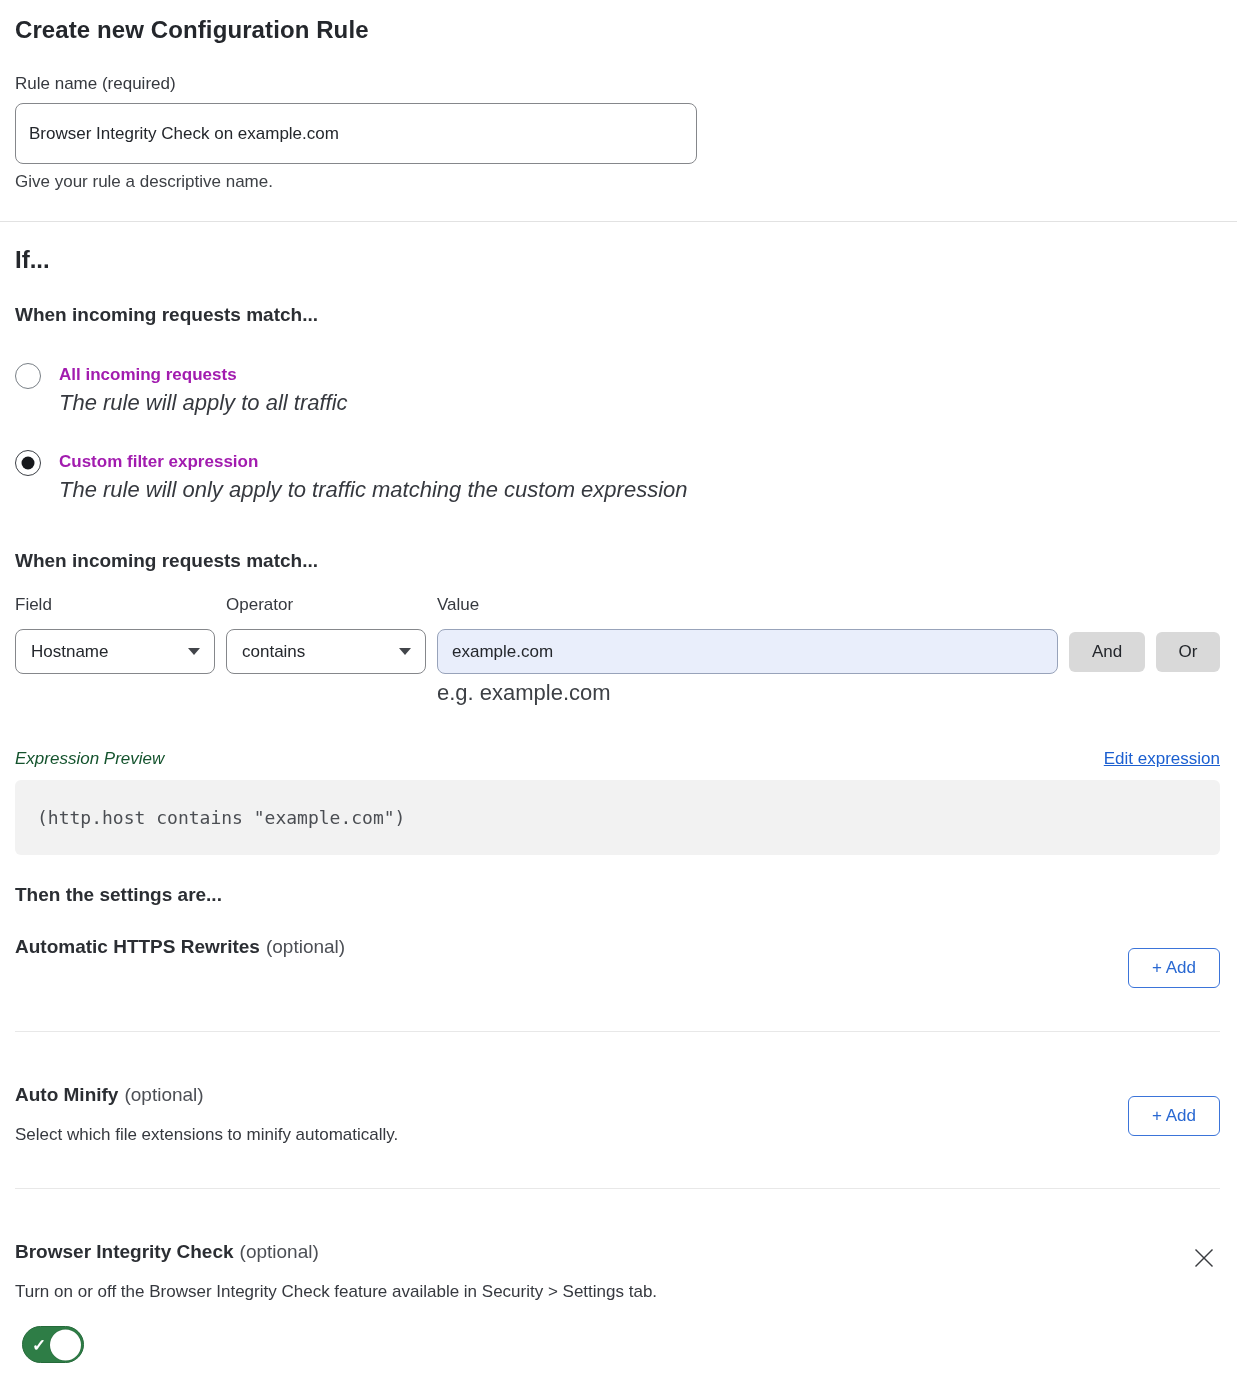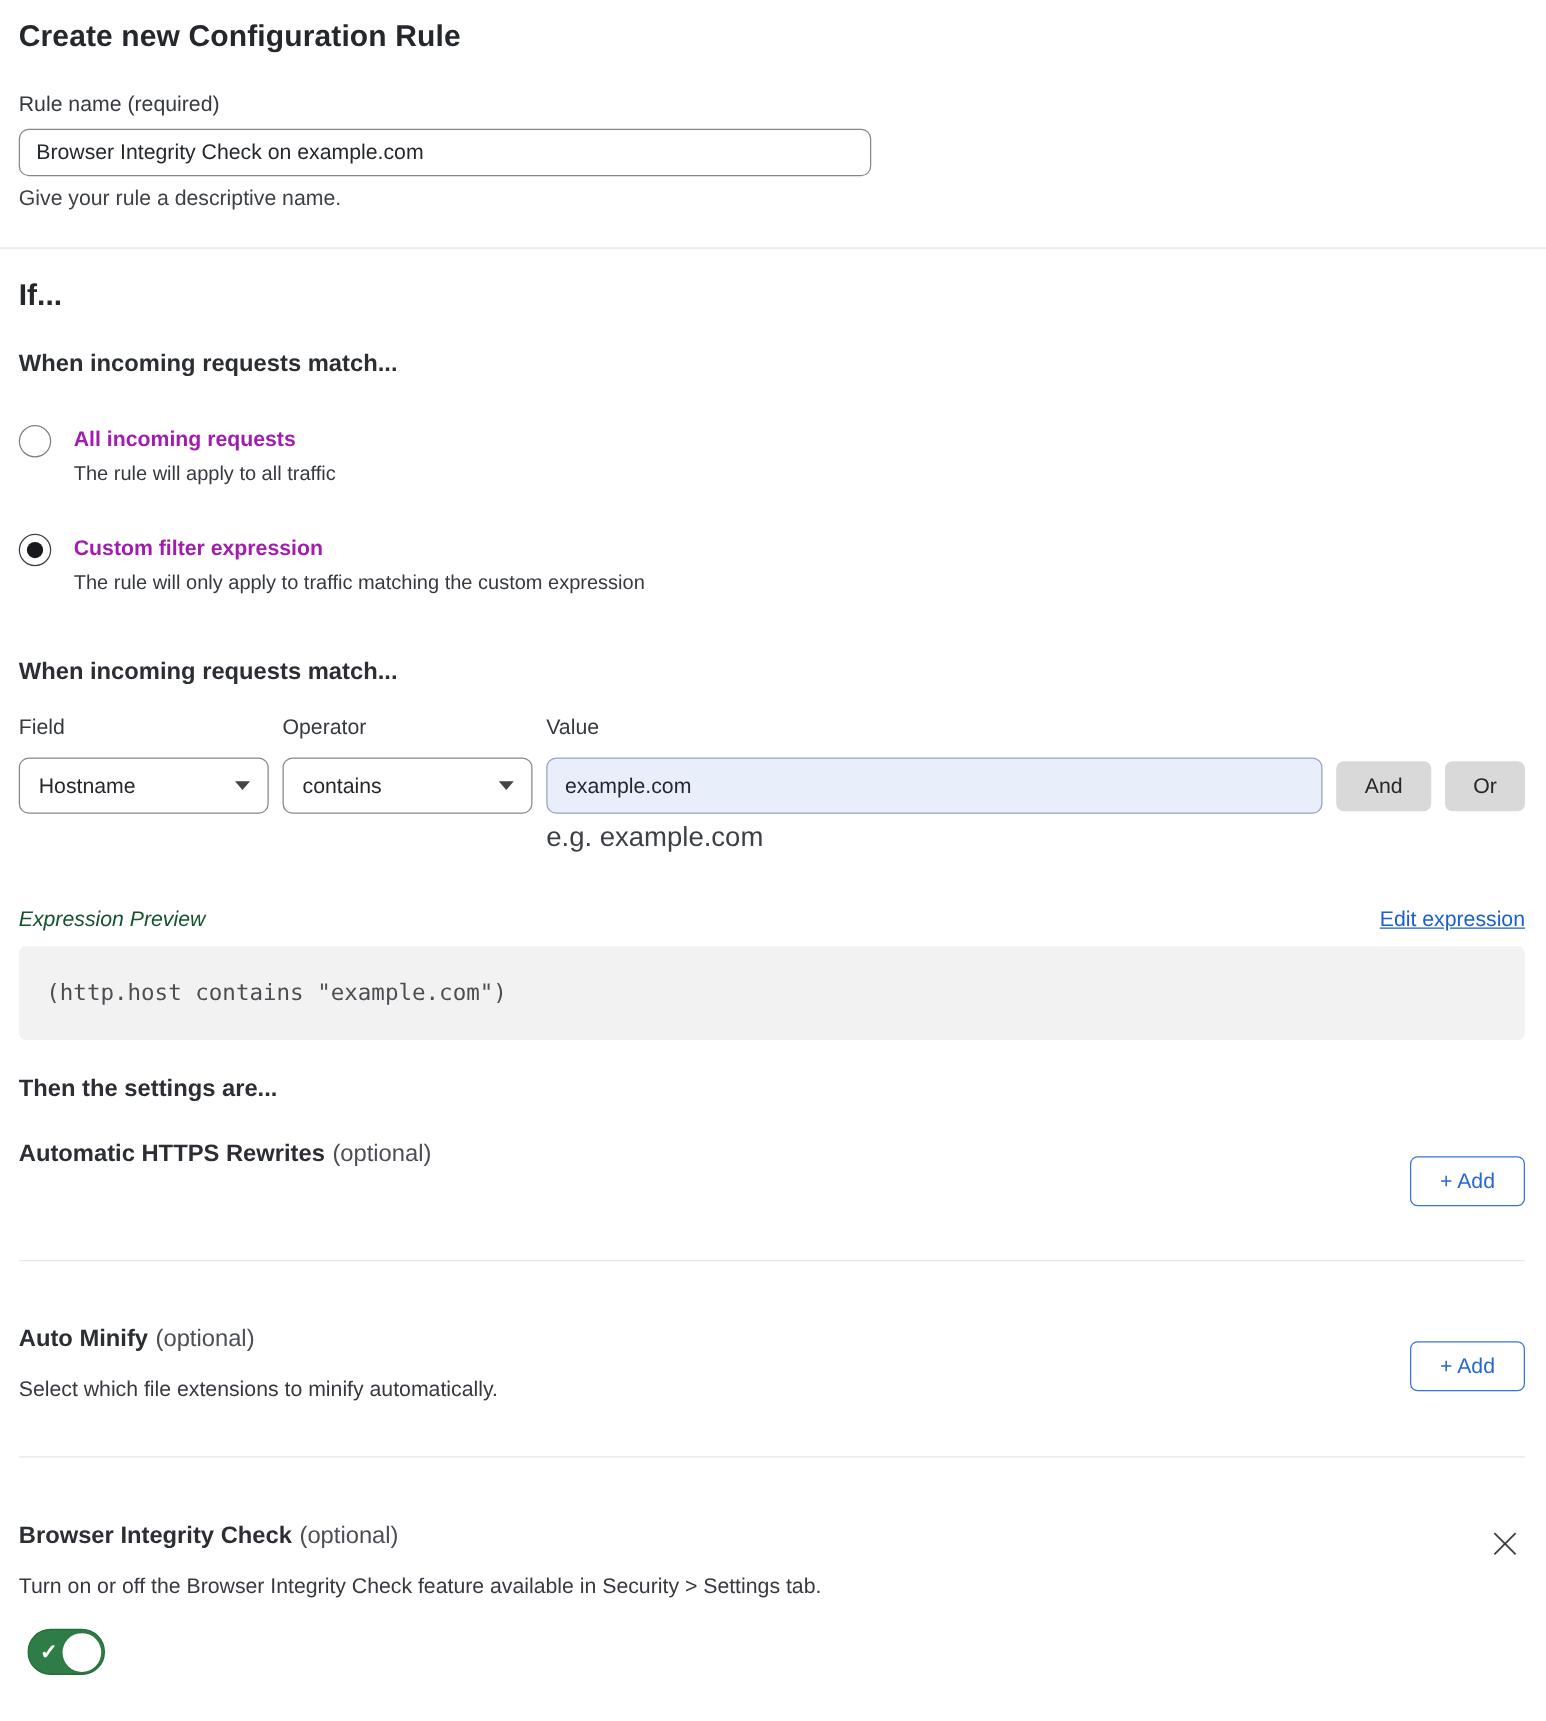--- a/index.html
+++ b/index.html
@@ -12,21 +12,21 @@
   .page { padding: 16px 17px 15px 15px; }
 
   h1.page-title {
     font-size: 24px; line-height: 28px; margin: 0;
     font-weight: bold; color: #24272c; letter-spacing: 0.1px;
   }
 
   
   .field-label { display: block; margin-top: 30px; font-size: 17px; line-height: 20px; color: #36393f; }
   .text-input {
-    margin-top: 9px; width: 682px; height: 38px;
+    margin-top: 9px; width: 682px; height: 61px;
     border: 1px solid #85878b; border-radius: 8px;
     padding: 0 13px; font-size: 17px; color: #24272c;
     font-family: "Liberation Sans", sans-serif; background: #fff;
     outline: none; display: block;
   }
   .helper-text { margin-top: 8px; font-size: 17px; line-height: 20px; color: #3d4045; }
 
   hr.top-divider { border: none; border-top: 1px solid #e2e2e2; margin: 29px -17px 0 -15px; }
 
   h2.if-heading { margin: 23px 0 0; font-size: 24px; line-height: 29px; font-weight: bold; color: #24272c; }
@@ -40,21 +40,21 @@
     border: 1.5px solid #797f86; background: #fff; position: relative; margin-top: -1px;
   }
   .radio-row.checked .radio-circle { border-color: #3c4046; }
   .radio-row.checked .radio-circle::after {
     content: ""; position: absolute; left: 50%; top: 50%;
     width: 13px; height: 13px; border-radius: 50%;
     background: #17191c; transform: translate(-50%, -50%);
   }
   .radio-texts { margin-left: 18px; }
   .radio-label { font-size: 17px; line-height: 21px; font-weight: bold; color: #a21caf; }
-  .radio-desc { margin-top: 7px; font-size: 16px; line-height: 21px; color: #36393f; }
+  .radio-desc { margin-top: 7px; font-size: 22px; line-height: 21px; color: #36393f; font-style: italic; }
 
   h3.sub-heading.second { margin-top: 49px; }
 
   
   .builder {
     margin-top: 23px;
     display: grid;
     grid-template-columns: 200px 200px 1fr 76px 64px;
     column-gap: 11px;
     row-gap: 0;

